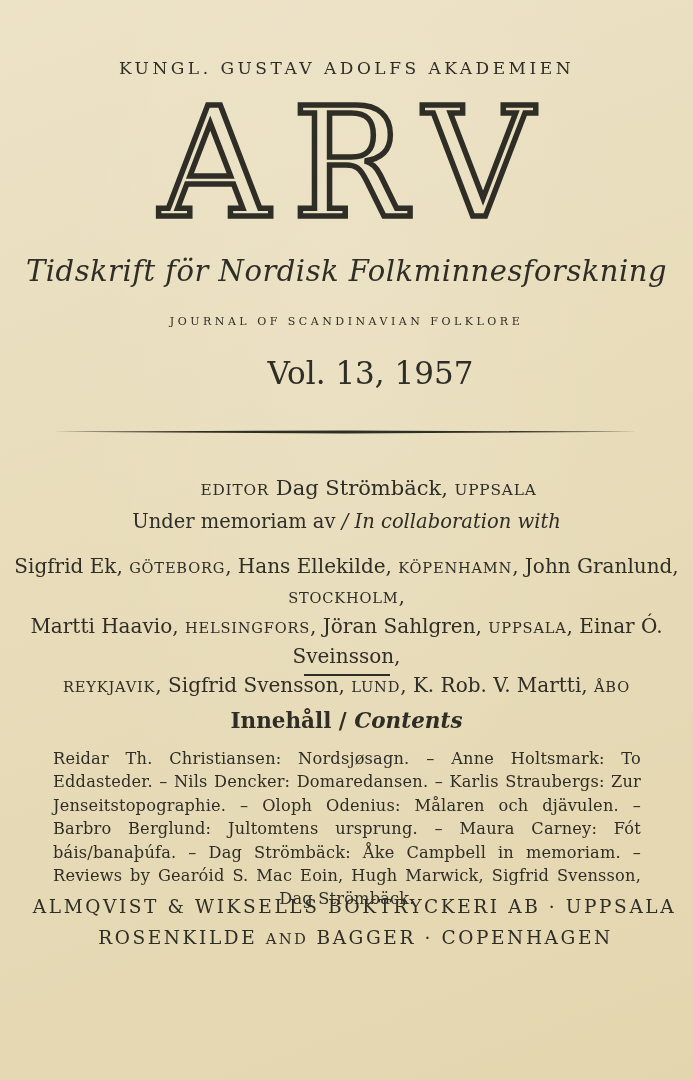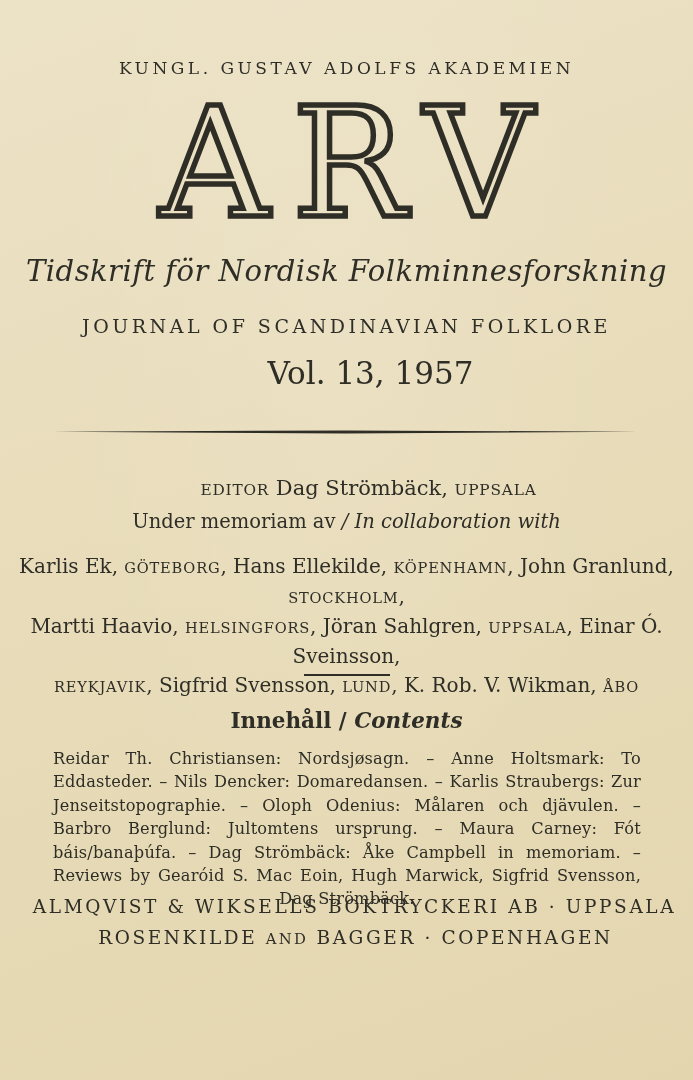--- a/index.html
+++ b/index.html
@@ -24,21 +24,21 @@
 
   .publisher{top:58px;font-size:17px;letter-spacing:3.5px;font-weight:500;}
 
   .arv{top:88px;font-size:152px;line-height:1;letter-spacing:0.15em;text-indent:0.15em;}
   .arv-text{color:var(--ink);}
   @supports (-webkit-text-stroke: 1px black){
     .arv-text{color:transparent;-webkit-text-stroke:5.5px var(--ink);}
   }
 
   .subtitle-sv{top:254px;font-size:29px;font-style:italic;letter-spacing:0.5px;}
-  .subtitle-en{top:315px;font-size:19px;letter-spacing:3.5px;}
+  .subtitle-en{top:315px;font-size:11px;letter-spacing:3.5px;}
   .volume{top:355px;font-size:31px;padding-left:48px;}
 
   .rule-wide{position:absolute;top:430px;left:53px;right:55px;height:4px;}
   .rule-wide svg{display:block;width:100%;height:4px;}
 
   .editor-line{top:476px;font-size:21px;padding-left:44px;}
   .sc{font-size:0.73em;letter-spacing:0.8px;}
   .it{font-style:italic;}
 
   .collab-intro{top:510px;font-size:19.5px;}
@@ -79,23 +79,23 @@
   <svg viewBox="0 0 582 4" preserveAspectRatio="none" aria-hidden="true">
     <polygon points="0,1.7 291,0.4 582,1.7 291,3.6" fill="#2e2d26"></polygon>
   </svg>
 </div>
 
 <div class="block editor-line"><span class="sc">EDITOR</span><span> Dag Strömbäck, </span><span class="sc">UPPSALA</span></div>
 
 <div class="block collab-intro"><span>Under memoriam av </span><span class="it">/</span><span class="it"> In collaboration with</span></div>
 
 <div class="block collaborators">
-  <div><span>Karlis Ek, </span><span class="sc">GÖTEBORG</span><span>, Hans Ellekilde, </span><span class="sc">KÖPENHAMN</span><span>, John Granlund, </span><span class="sc">STOCKHOLM</span><span>,</span></div>
+  <div><span>Sigfrid Ek, </span><span class="sc">GÖTEBORG</span><span>, Hans Ellekilde, </span><span class="sc">KÖPENHAMN</span><span>, John Granlund, </span><span class="sc">STOCKHOLM</span><span>,</span></div>
   <div><span>Martti Haavio, </span><span class="sc">HELSINGFORS</span><span>, Jöran Sahlgren, </span><span class="sc">UPPSALA</span><span>, Einar Ó. Sveinsson,</span></div>
-  <div><span class="sc">REYKJAVIK</span><span>, Sigfrid Svensson, </span><span class="sc">LUND</span><span>, K. Rob. V. Wikman, </span><span class="sc">ÅBO</span></div>
+  <div><span class="sc">REYKJAVIK</span><span>, Sigfrid Svensson, </span><span class="sc">LUND</span><span>, K. Rob. V. Martti, </span><span class="sc">ÅBO</span></div>
 </div>
 
 <div class="rule-short"></div>
 
 <div class="block contents-heading"><span>Innehåll</span><span> / </span><span class="it">Contents</span></div>
 
 <p class="contents-text">Reidar Th. Christiansen: Nordsjøsagn. – Anne Holtsmark: To Eddasteder. – Nils Dencker: Domaredansen. – Karlis Straubergs: Zur Jenseitstopographie. – Oloph Odenius: Målaren och djävulen. – Barbro Berglund: Jultomtens ursprung. – Maura Carney: Fót báis/banaþúfa. – Dag Strömbäck: Åke Campbell in memoriam. – Reviews by Gearóid S. Mac Eoin, Hugh Marwick, Sigfrid Svensson, Dag Strömbäck.</p>
 
 <div class="block imprint1">ALMQVIST &amp; WIKSELLS BOKTRYCKERI AB · UPPSALA</div>
 

